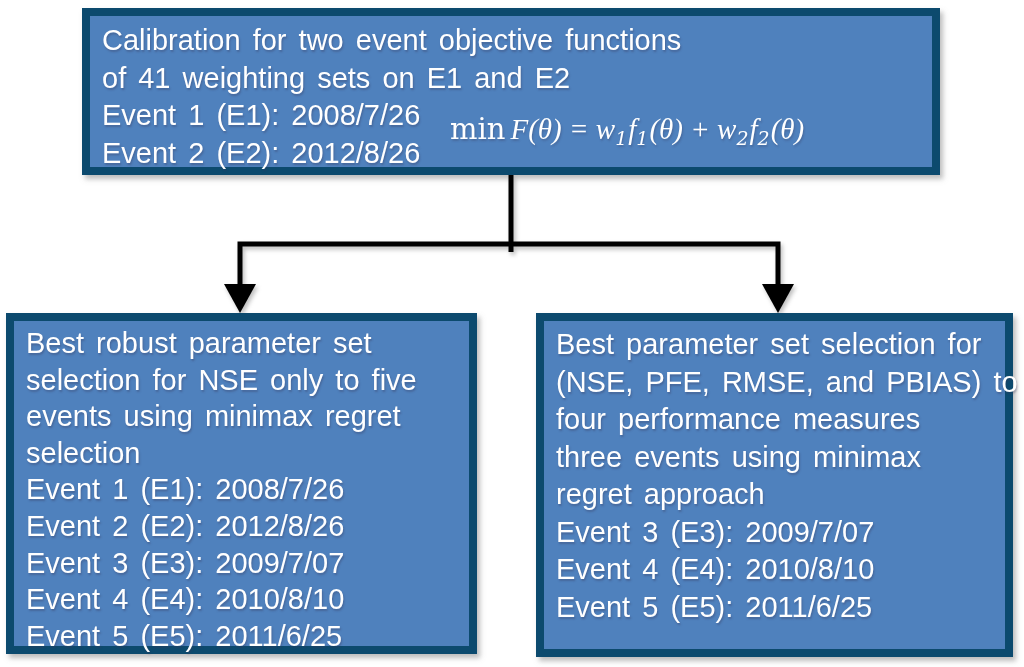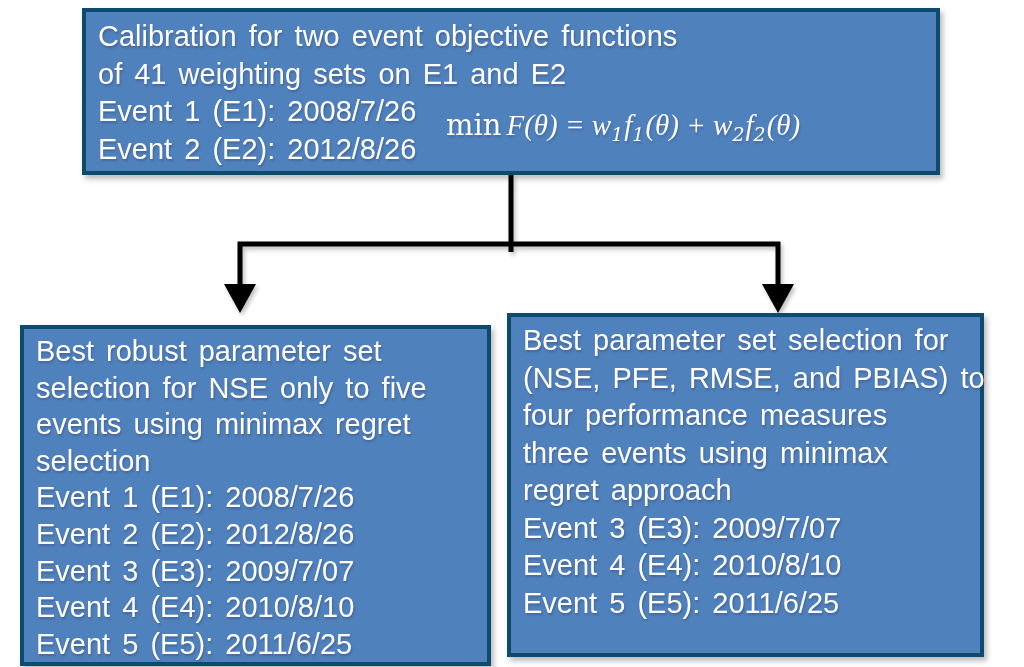--- a/index.html
+++ b/index.html
@@ -7,39 +7,39 @@
     position: relative;
     width: 1024px;
     height: 667px;
     background: #ffffff;
     font-family: "Liberation Sans", sans-serif;
     overflow: hidden;
   }
   .box {
     position: absolute;
     background: #4f81bd;
-    border: 4px solid #0c4a6e;
+    border: 8px solid #0c4a6e;
     box-shadow: 3px 4px 5px rgba(125,125,125,0.5);
     box-sizing: border-box;
     color: #ffffff;
   }
   .box .line {
     white-space: nowrap;
     text-shadow: 1px 1.5px 2px rgba(55,55,90,0.35);
     word-spacing: 4px;
   }
   .top-box { left: 82px; top: 8px; width: 858px; height: 167px; }
   .top-box .txt { padding: 6px 0 0 12px; }
   .top-box .line { font-size: 29px; line-height: 37.5px; }
 
-  .left-box { left: 20px; top: 313px; width: 471px; height: 341px; margin-top: 12px; }
+  .left-box { left: 6px; top: 313px; width: 471px; height: 341px; }
   .left-box .txt { padding: 4px 0 0 12px; }
   .left-box .line { font-size: 29px; line-height: 36.6px; }
 
-  .right-box { left: 507px; top: 313px; width: 477px; height: 344px; }
+  .right-box { left: 536px; top: 313px; width: 477px; height: 344px; }
   .right-box .txt { padding: 5px 0 0 12px; }
   .right-box .line { font-size: 29px; line-height: 37.5px; }
 
   .formula {
     position: absolute;
     left: 360px;
     top: 96px;
     font-size: 29px;
     color: #ffffff;
     white-space: nowrap;

